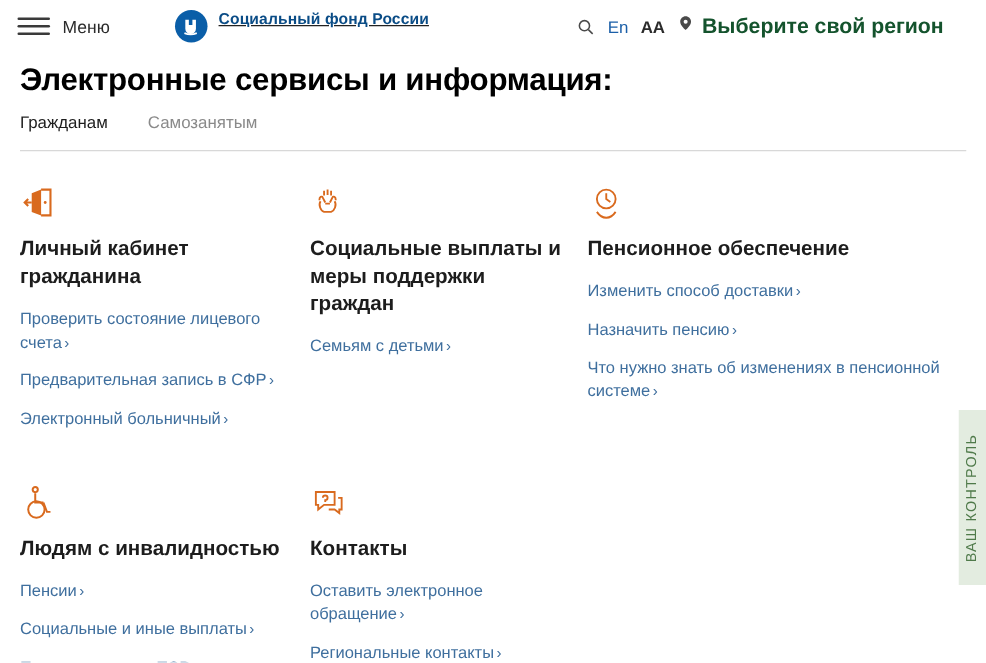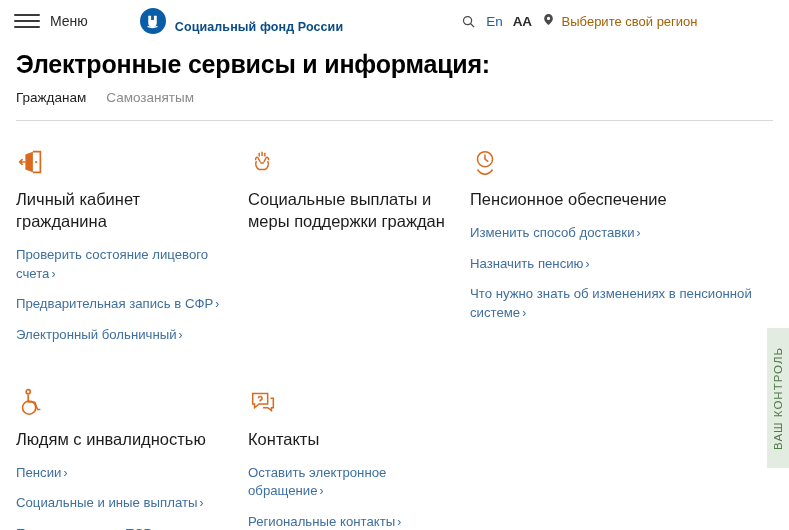--- a/index.html
+++ b/index.html
@@ -43,22 +43,23 @@
     background: #3a3a3a;
     border-radius: 1px;
   }
   .menu-label {
     margin-left: 10px;
     font-size: 14px;
     color: #2b2b2b;
   }
   .brand {
     display: flex;
-    align-items: flex-end;
+    align-items: flex-start;
     margin-left: 52px;
+    text-decoration: underline;
   }
   .brand-mark {
     width: 26px;
     height: 26px;
     border-radius: 50%;
     background: #0a5ea8;
     display: flex;
     align-items: center;
     justify-content: center;
     flex: 0 0 auto;
@@ -97,39 +98,40 @@
     letter-spacing: -0.3px;
     cursor: pointer;
   }
   .region {
     display: flex;
     align-items: center;
     gap: 7px;
     cursor: pointer;
   }
   .region-text {
-    font-size: 13px;
-    color: #a16207;
+    font-size: 17px;
+    color: #14532d;
     white-space: nowrap;
+    font-weight: bold;
   }
 
   
   .page-title {
     margin: 8px 0 0 16px;
     font-size: 25px;
     font-weight: bold;
     color: #000000;
     letter-spacing: -0.2px;
   }
 
   
   .tabs {
     display: flex;
     align-items: flex-end;
-    gap: 20px;
+    gap: 32px;
     margin: 11px 0 0 16px;
   }
   .tab {
     font-size: 13.5px;
     color: #8a8a8a;
     cursor: pointer;
     padding-bottom: 3px;
   }
   .tab.active {
     color: #1d1d1d;
@@ -153,21 +155,21 @@
   .card { padding-right: 16px; }
   .card-icon {
     height: 34px;
     display: flex;
     align-items: flex-end;
     margin-bottom: 12px;
     color: #d96a1e;
   }
   .card-title {
     font-size: 16.5px;
-    font-weight: normal;
+    font-weight: bold;
     color: #1d1d1d;
     line-height: 1.33;
     margin-bottom: 13px;
   }
   .links { display: block; }
   .link {
     display: block;
     font-size: 13.2px;
     line-height: 1.42;
     color: #3f6f9e;
@@ -276,20 +278,23 @@
       <div class="card-icon">
         <svg width="30" height="30" viewBox="0 0 32 32" fill="none" stroke="#d96a1e" stroke-width="1.6">
           <path d="M12 10 v-4 M15 9.5 v-4.5 M18 10 v-4"></path>
           <path d="M8 14 c0-3 2-4 3-2 l2 4"></path>
           <path d="M22 14 c0-3-2-4-3-2 l-2 4"></path>
           <path d="M9 15 c-2 3 0 8 3 9 h6 c3-1 5-6 3-9"></path>
           <path d="M13 17 h4"></path>
         </svg>
       </div>
       <div class="card-title">Социальные выплаты и меры поддержки граждан</div>
+      <div class="links">
+        <a class="link"><span>Семьям с детьми</span><span class="arrow">›</span></a>
+      </div>
     </div>
 
     <div class="card">
       <div class="card-icon">
         <svg width="30" height="30" viewBox="0 0 32 32" fill="none" stroke="#d96a1e" stroke-width="1.6">
           <circle cx="16" cy="13" r="8"></circle>
           <path d="M16 8 v5 l3.5 2.5"></path>
           <path d="M8 24 c2 3 5 5 8 5 s6-2 8-5"></path>
         </svg>
       </div>

